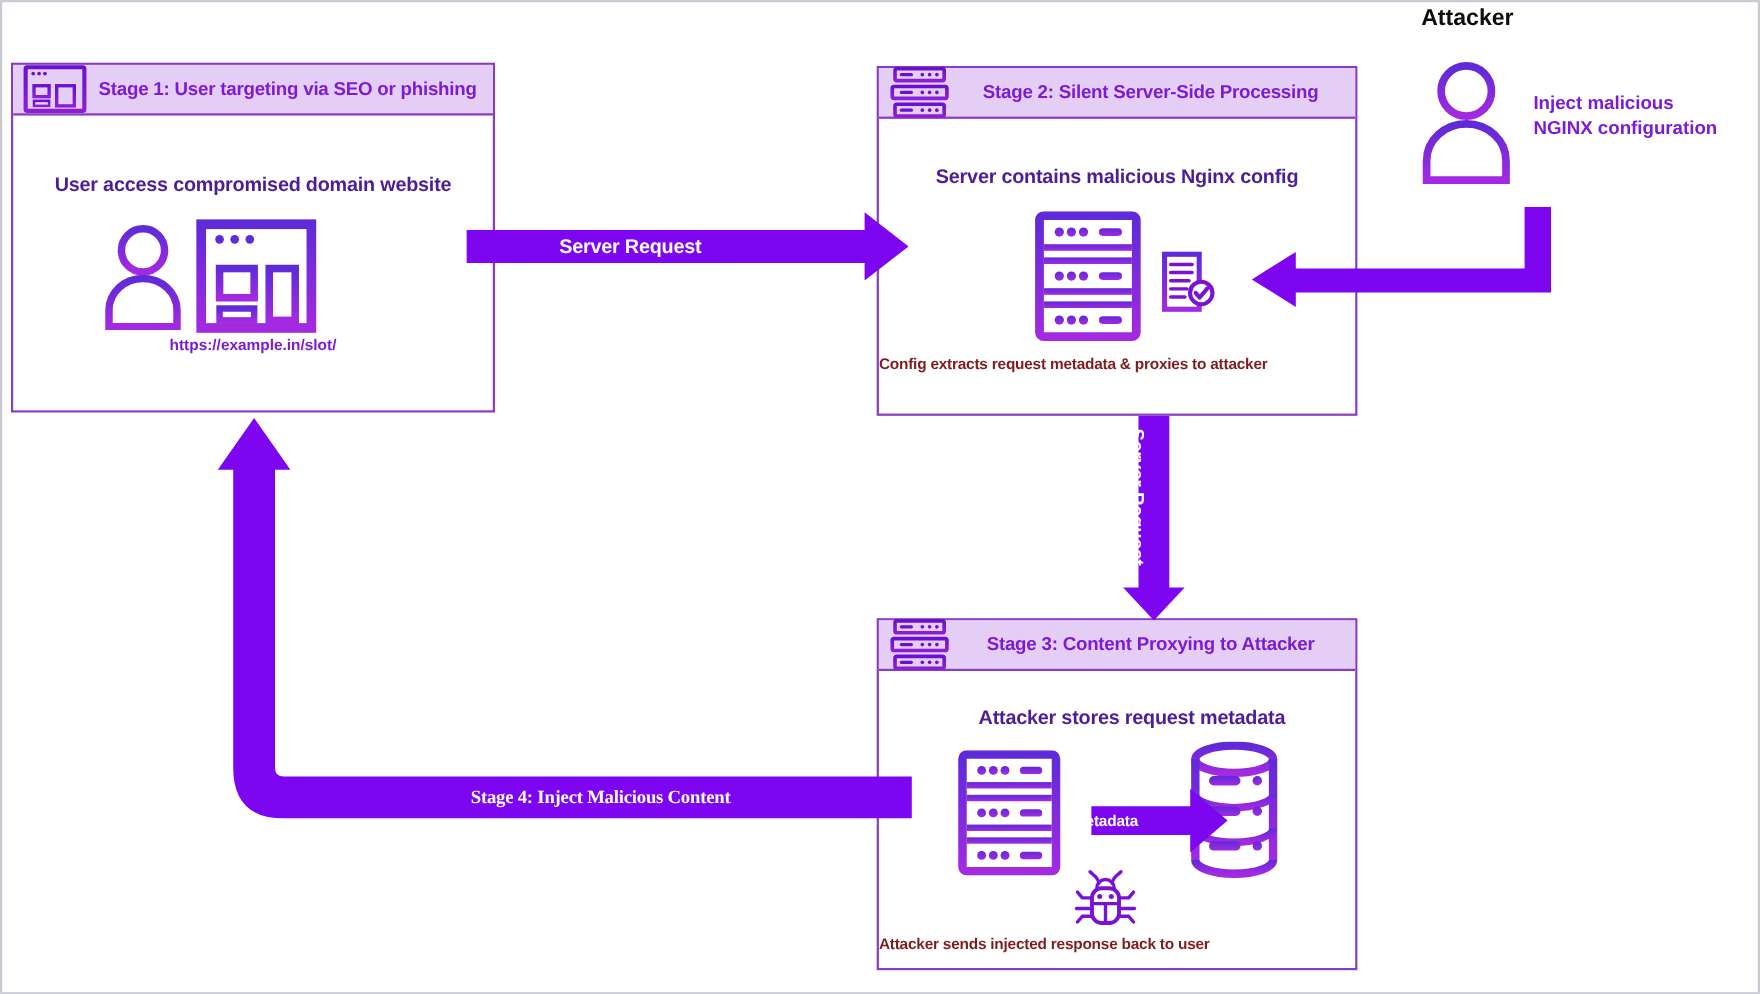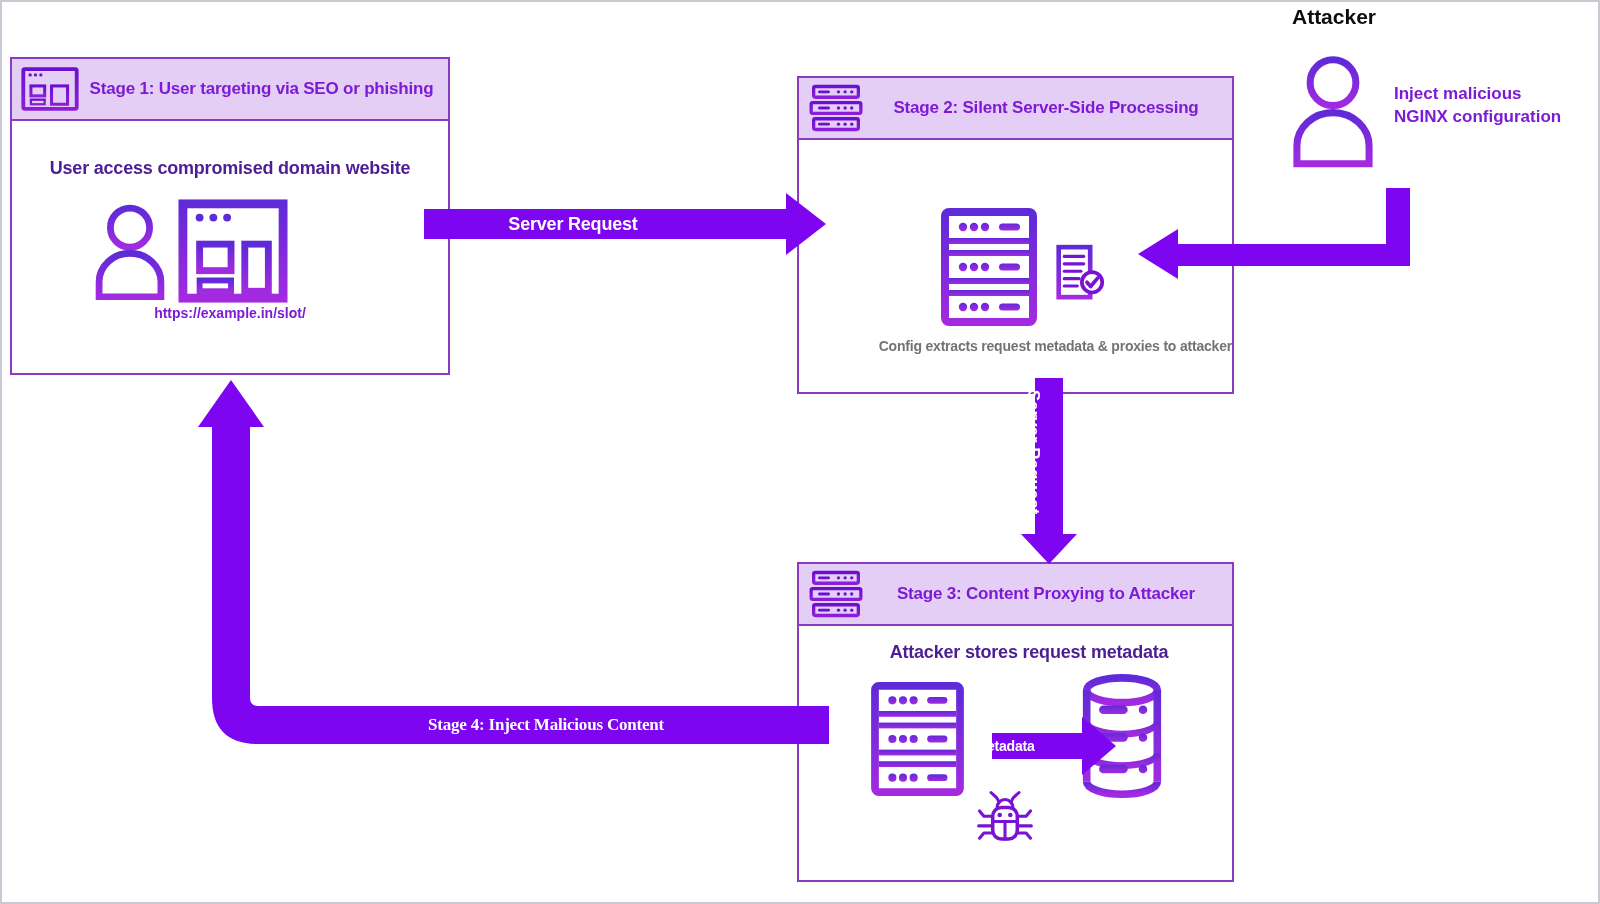--- a/index.html
+++ b/index.html
@@ -1,28 +1,28 @@
 <!DOCTYPE html>
 <html><head>
 <meta charset="utf-8">
 <style>
   html,body{margin:0;padding:0;background:#ffffff;}
   .canvas{position:relative;width:1600px;height:904px;background:#ffffff;
           border:2px solid #c9c9d4;box-sizing:border-box;overflow:hidden;
           font-family:"Liberation Sans",sans-serif;}
   .stage-box{position:absolute;background:#ffffff;border:2px solid #8a3bc2;box-sizing:border-box;z-index:1;}
-  .stage-header{position:absolute;left:0;top:0;right:0;height:62px;background:#e5cef6;
+  .stage-header{position:absolute;left:0;top:0;right:0;height:46px;background:#e5cef6;
                 border-bottom:2px solid #8a3bc2;display:flex;align-items:center;box-sizing:border-box;}
   .hicon{margin-left:9px;display:flex;flex:0 0 auto;}
   .stage-title{flex:1;text-align:center;font-weight:bold;font-size:17px;color:#7c1ad6;
                letter-spacing:-0.2px;padding-right:4px;}
   .headline{position:absolute;left:0;right:0;text-align:center;font-weight:bold;
             font-size:18px;color:#4c1d95;letter-spacing:-0.2px;z-index:2;}
-  .caption{position:absolute;left:0;right:0;text-align:right;font-weight:bold;
-           font-size:14px;color:#737373;letter-spacing:-0.2px;z-index:2;}
+  .caption{position:absolute;left:0;right:0;text-align:left;font-weight:bold;
+           font-size:14px;color:#7f1d1d;letter-spacing:-0.2px;z-index:2;}
   .url{position:absolute;left:0;right:0;text-align:center;font-weight:bold;
        font-size:14px;color:#7c1ad6;z-index:2;}
   .icon-abs{position:absolute;line-height:0;z-index:2;}
   .arrow-wrap{position:absolute;z-index:6;line-height:0;padding-left:32px;}
   .arrow-wrap svg{display:block;}
   .arrow-label{position:absolute;color:#ffffff;font-weight:bold;text-align:center;line-height:30px;
                font-size:18px;letter-spacing:-0.2px;white-space:nowrap;}
   .arrow-fill{fill:#7d05f0;}
   .attacker-label{position:absolute;left:1272px;top:3px;width:120px;text-align:center;
                   font-weight:bold;font-size:21px;color:#0d0d0d;z-index:2;}
@@ -80,21 +80,21 @@
           <circle cx="36" cy="19" r="4" fill="#5f2ad8"></circle>
           <circle cx="50" cy="19" r="4" fill="#5f2ad8"></circle>
         <rect x="22" y="46" width="32" height="27" fill="none" stroke="url(#ig)" stroke-width="7"></rect>
         <rect x="22" y="83" width="32" height="11" fill="none" stroke="url(#ig)" stroke-width="6"></rect>
         <rect x="68" y="46" width="24" height="48" fill="none" stroke="url(#ig)" stroke-width="7"></rect>
       </svg>
     </span>
     <div class="url" style="top:246px;">https://example.in/slot/</div>
   </div>
 
-  <div class="stage-box" style="left:795px;top:58px;width:437px;height:318px;margin-top:16px;">
+  <div class="stage-box" style="left:795px;top:58px;width:437px;height:318px;">
     <div class="stage-header">
       <span class="hicon">
         <svg width="56" height="48" viewBox="0 0 66 58">
           <rect x="6" y="3" width="54" height="13" rx="2" fill="none" stroke="url(#hg)" stroke-width="4"></rect>
           <rect x="3" y="22.5" width="60" height="13" rx="2" fill="none" stroke="url(#hg)" stroke-width="4"></rect>
           <rect x="6" y="42" width="54" height="13" rx="2" fill="none" stroke="url(#hg)" stroke-width="4"></rect>
           <line x1="13" y1="9.5" x2="24" y2="9.5" stroke="#6a10d0" stroke-width="3.5" stroke-linecap="round"></line>
           <line x1="13" y1="29" x2="24" y2="29" stroke="#6a10d0" stroke-width="3.5" stroke-linecap="round"></line>
           <line x1="13" y1="48.5" x2="24" y2="48.5" stroke="#6a10d0" stroke-width="3.5" stroke-linecap="round"></line>
           <g fill="#6a10d0">
@@ -105,20 +105,21 @@
               <circle cx="44" cy="29" r="2"></circle>
               <circle cx="52" cy="29" r="2"></circle>
             <circle cx="36" cy="48.5" r="2"></circle>
               <circle cx="44" cy="48.5" r="2"></circle>
               <circle cx="52" cy="48.5" r="2"></circle>
           </g>
         </svg>
       </span>
       <span class="stage-title">Stage 2: Silent Server-Side Processing</span>
     </div>
+    <div class="headline" style="top:88px;">Server contains malicious Nginx config</div>
     <span class="icon-abs" style="left:141px;top:130px;">
       <svg width="98" height="118" viewBox="0 0 96 118">
         <rect x="4" y="4" width="88" height="110" rx="4" fill="none" stroke="url(#ig)" stroke-width="8"></rect>
         <g fill="url(#ig)">
           <rect x="8" y="30" width="80" height="6"></rect>
             <rect x="8" y="42" width="80" height="6"></rect>
           <rect x="8" y="70" width="80" height="6"></rect>
             <rect x="8" y="82" width="80" height="6"></rect>
           <circle cx="22" cy="19" r="4.2"></circle>
             <circle cx="33" cy="19" r="4.2"></circle>
@@ -277,15 +278,16 @@
             <path d="M19,40 H3"></path>
             <path d="M19,48 H9 L4,54"></path>
           <path d="M47,29 H57 L62,23"></path>
             <path d="M47,40 H63"></path>
             <path d="M47,48 H57 L62,54"></path>
         </g>
         <circle cx="27" cy="27.5" r="2.6" fill="#7a12d4"></circle>
           <circle cx="39" cy="27.5" r="2.6" fill="#7a12d4"></circle>
       </svg>
     </span>
+    <div class="caption" style="top:286px;">Attacker sends injected response back to user</div>
   </div>
 
 </div>
 
 </body></html>

